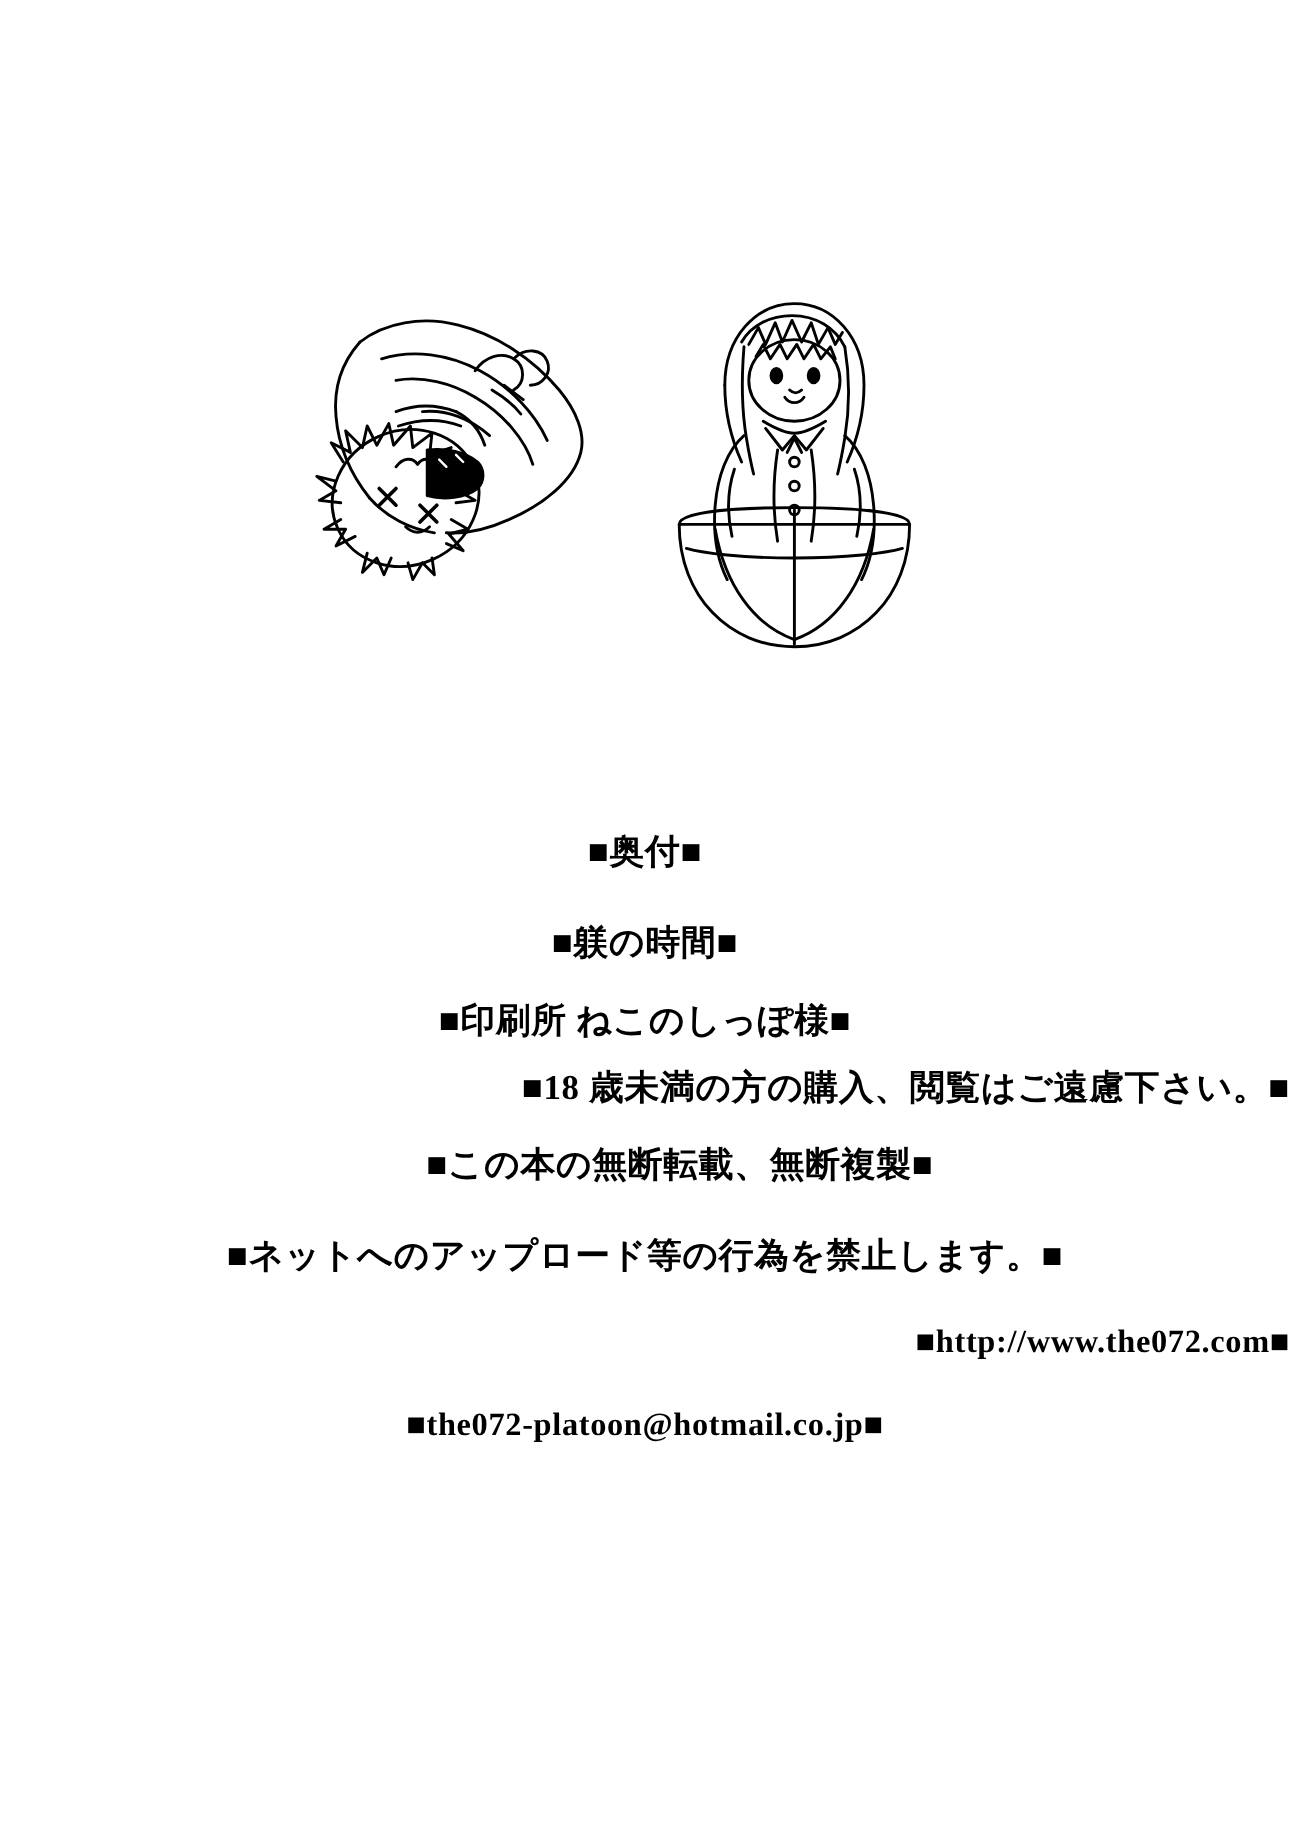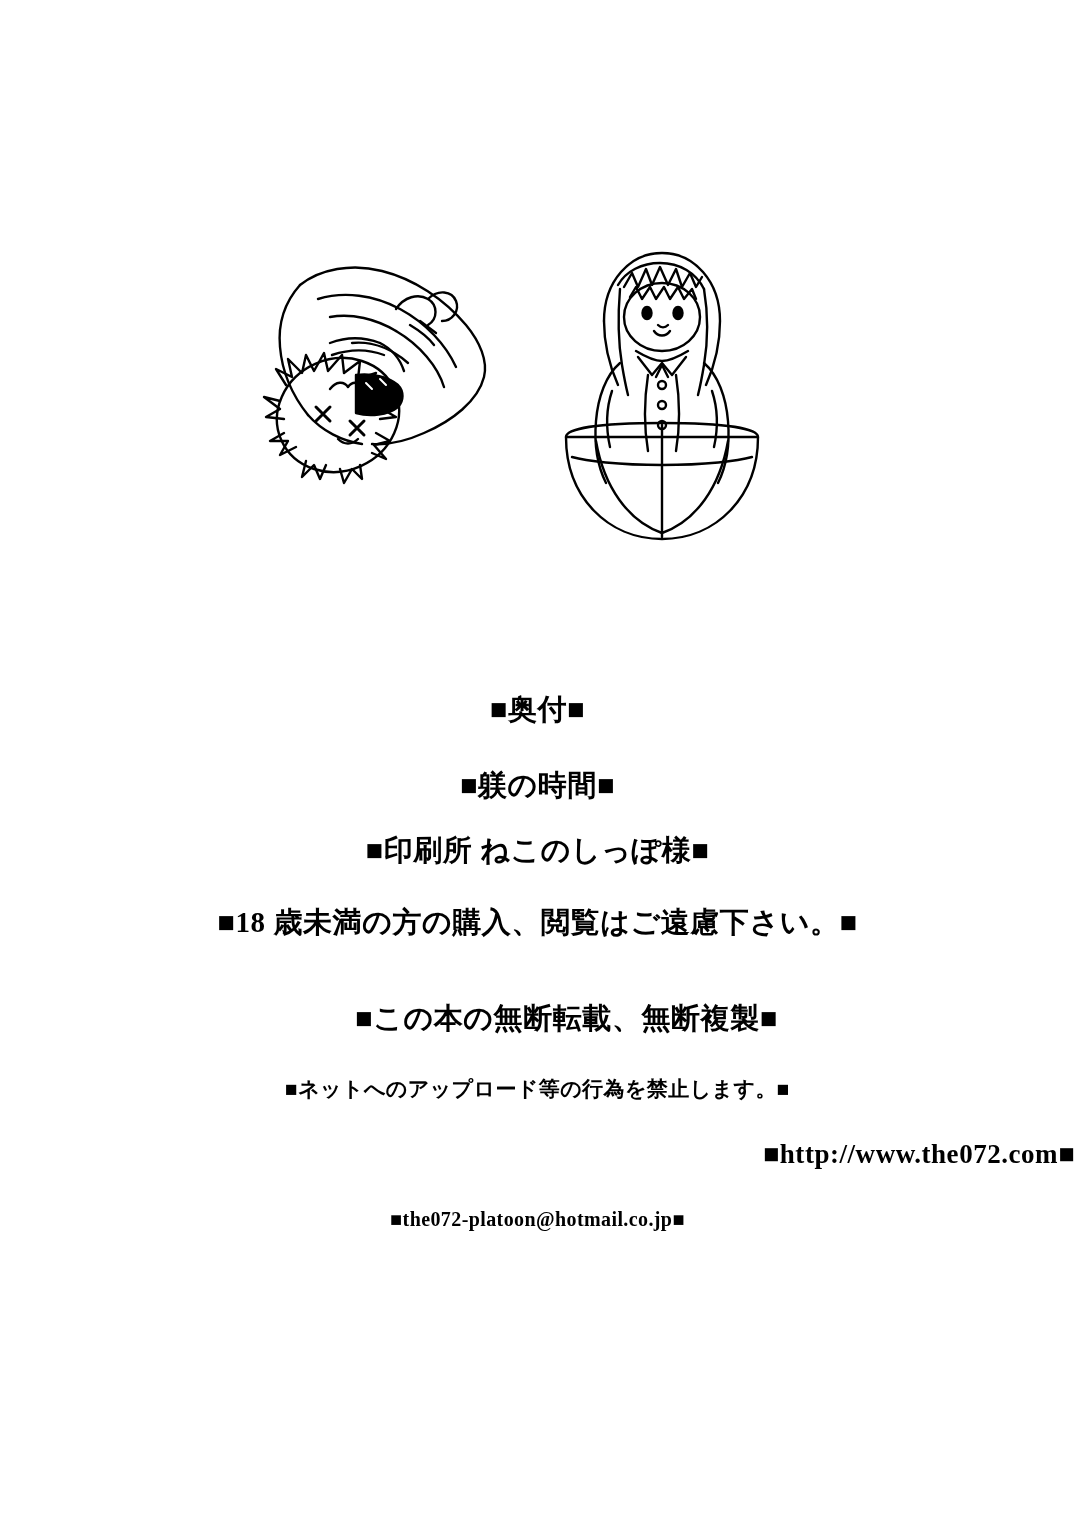--- a/index.html
+++ b/index.html
@@ -48,28 +48,28 @@
     display: block;
     width: 100%;
     text-align: center;
     font-family: "Liberation Serif", serif;
     font-weight: bold;
     letter-spacing: 0.02em;
     white-space: nowrap;
   }
   .l1 { font-size: 29px; margin-bottom: 36px; }
   .l2 { font-size: 29px; margin-bottom: 25px; }
-  .l3 { font-size: 29px; margin-bottom: 32px; }
-  .l4 { font-size: 29px; margin-bottom: 56px; }
+  .l3 { font-size: 29px; margin-bottom: 16px; }
+  .l4 { font-size: 29px; margin-bottom: 24px; text-align: right; }
   .l5 { font-size: 29px; margin-bottom: 36px; margin-left: 29px; }
-  .l6 { font-size: 21px; margin-bottom: 36px; }
+  .l6 { font-size: 29px; margin-bottom: 36px; }
   .l7 { font-size: 29px; margin-bottom: 36px; }
   .l8 { font-size: 27px; margin-bottom: 38px; }
   .l9 { font-size: 27px; margin-bottom: 38px; text-align: right; }
-  .l10 { font-size: 20px; margin-bottom: 0; }
+  .l10 { font-size: 27px; margin-bottom: 0; }
 </style>
 </head>
 <body>
 
 <div id="page">
 
   <div id="illustration">
     <svg viewBox="0 0 1075 340" xmlns="http://www.w3.org/2000/svg" fill="none" stroke="#000000" stroke-width="2.4" stroke-linecap="round" stroke-linejoin="round">
 
       <g>

